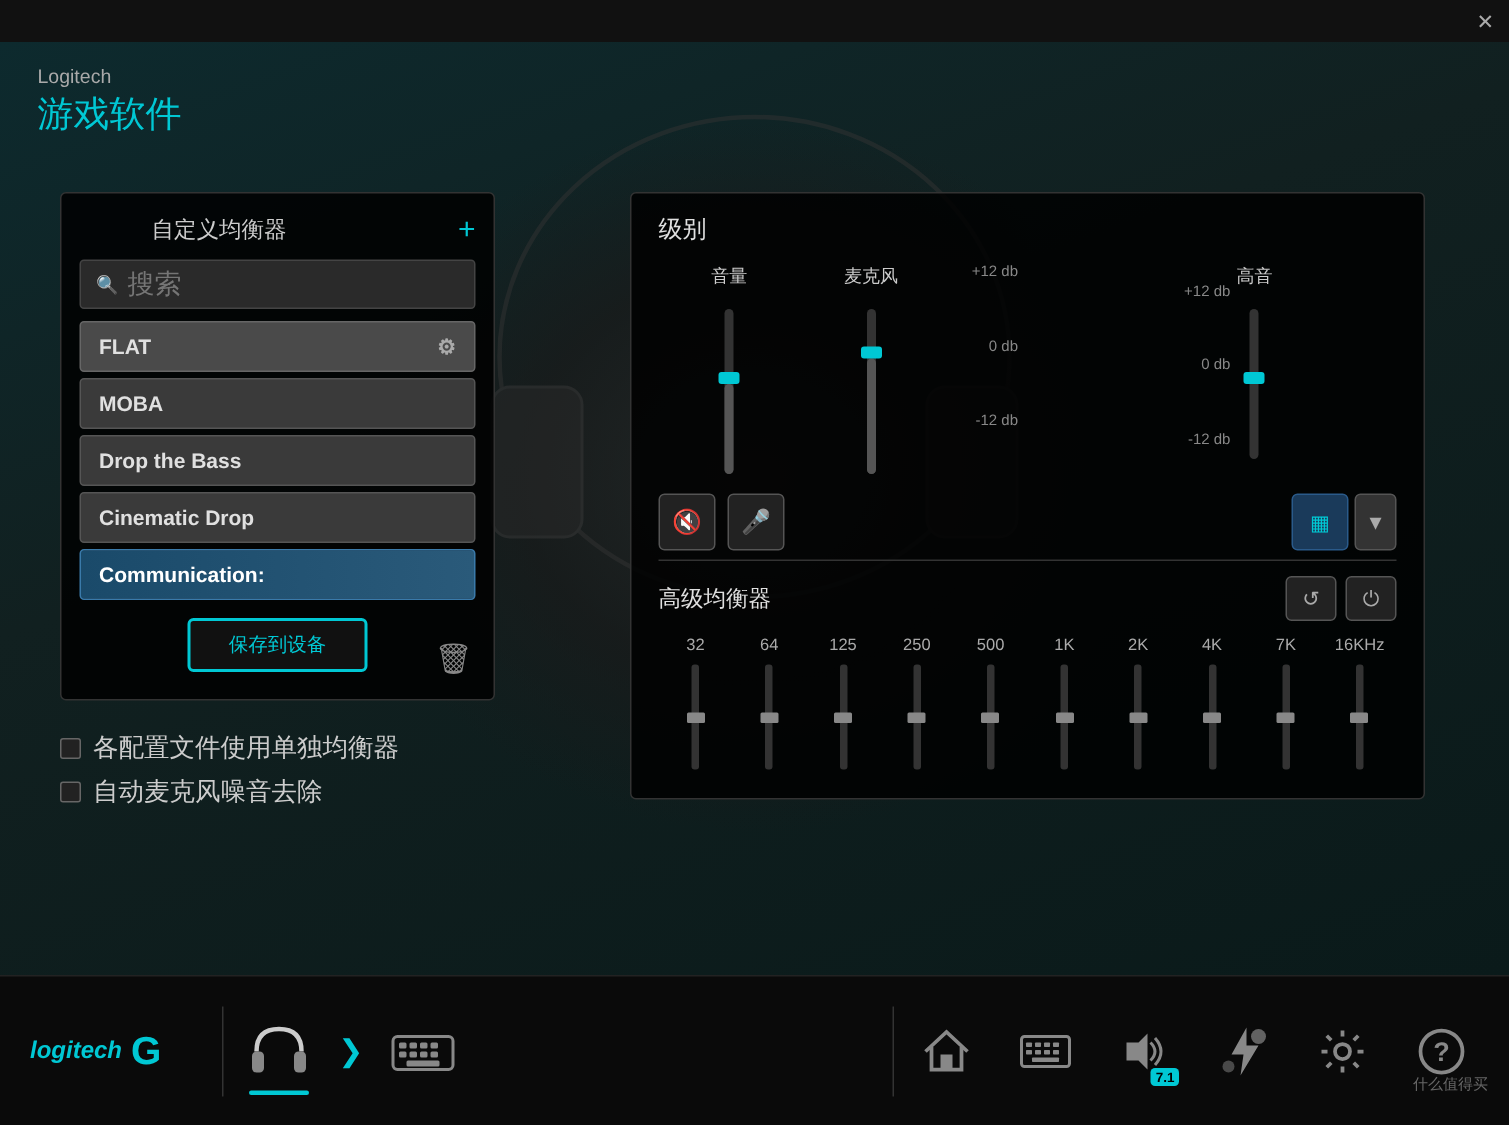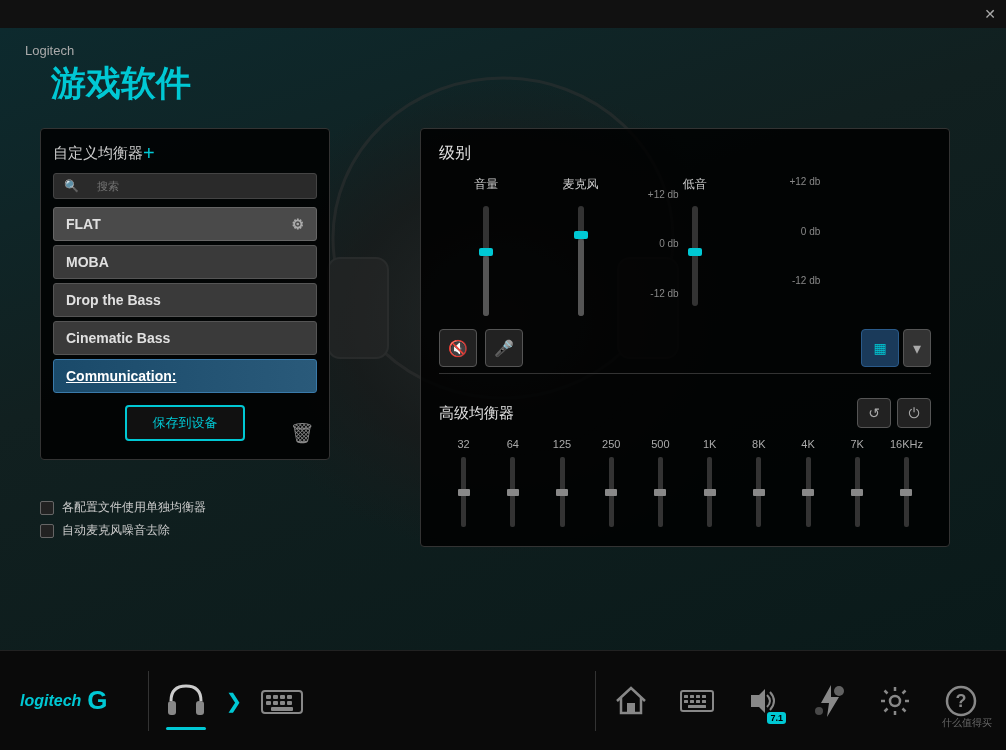--- a/index.html
+++ b/index.html
@@ -72,42 +72,43 @@
       left: 25px;
       z-index: 5;
     }
     #header-brand {
       color: #aaa;
       font-size: 13px;
       font-weight: normal;
     }
     #header-title {
       color: #00c8d4;
-      font-size: 35px;
-      font-weight: bold;
+      font-size: 24px;
+      font-weight: normal;
       margin-top: 2px;
-      margin-left: 26px;
     }
 
     
     #left-panel {
       position: absolute;
       top: 100px;
       left: 40px;
       width: 290px;
       background: rgba(0,0,0,0.85);
       border: 1px solid #333;
       border-radius: 4px;
       padding: 14px 12px;
       z-index: 10;
     }
     #left-panel-header {
       display: flex;
       align-items: center;
+      justify-content: space-between;
       margin-bottom: 10px;
+      margin-left: 48px;
     }
     #left-panel-title {
       color: #ccc;
       font-size: 15px;
     }
     #add-btn {
       color: #00c8d4;
       font-size: 20px;
       cursor: pointer;
       background: none;
@@ -128,24 +129,23 @@
       gap: 6px;
     }
     #search-icon-inner {
       color: #666;
       font-size: 12px;
     }
     #search-input {
       background: none;
       border: none;
       color: #f9a8d4;
-      font-size: 11px;
+      font-size: 18px;
       outline: none;
       width: 100%;
-      margin-left: 12px;
     }
 
     .eq-item {
       width: 100%;
       background: #3a3a3a;
       border: 1px solid #555;
       border-radius: 3px;
       padding: 8px 12px;
       color: #e0e0e0;
       font-size: 14px;
@@ -157,21 +157,20 @@
       justify-content: space-between;
     }
     .eq-item.active {
       background: #4a4a4a;
       border-color: #666;
     }
     .eq-item.highlighted {
       background: linear-gradient(to right, #1a4a6a, #2a5a7a);
       border-color: #3a7aaa;
       color: #fff;
-      text-decoration: underline;
     }
     .eq-gear-icon {
       color: #aaa;
       font-size: 14px;
     }
 
     #save-btn {
       width: 120px;
       background: #111;
       border: 2px solid #00c8d4;
@@ -300,21 +299,21 @@
       align-items: center;
       justify-content: center;
       cursor: pointer;
       color: #aaa;
     }
 
     
     #advanced-eq-section {
       margin-top: 6px;
       border-top: 1px solid #333;
-      padding-top: 24px;
+      padding-top: 10px;
     }
     #advanced-eq-header {
       display: flex;
       align-items: center;
       justify-content: space-between;
       margin-bottom: 10px;
     }
     #advanced-eq-title {
       color: #e0e0e0;
       font-size: 15px;
@@ -409,21 +408,21 @@
     .checkbox-box {
       width: 14px;
       height: 14px;
       border: 1px solid #666;
       background: #222;
       border-radius: 2px;
       flex-shrink: 0;
     }
     .checkbox-label {
       color: #ccc;
-      font-size: 12px;
+      font-size: 17px;
     }
 
     
     #bottom-logo {
       color: #00c8d4;
       font-size: 22px;
       font-weight: bold;
       display: flex;
       align-items: center;
       gap: 6px;
@@ -551,21 +550,21 @@
           <span>FLAT</span>
           <span class="eq-gear-icon">⚙</span>
         </div>
         <div class="eq-item">
           <span>MOBA</span>
         </div>
         <div class="eq-item">
           <span>Drop the Bass</span>
         </div>
         <div class="eq-item">
-          <span>Cinematic Bass</span>
+          <span>Cinematic Drop</span>
         </div>
         <div class="eq-item highlighted">
           <span>Communication:</span>
         </div>
       </div>
 
     <button id="save-btn">保存到设备</button>
 
     <div id="delete-icon-wrap">
       <span>🗑</span>
@@ -599,35 +598,35 @@
 
 
       <div style="width:20px;"></div>
 
       <div class="level-col" style="flex-direction:row; align-items:center; flex:1.5;">
         <div style="display:flex;flex-direction:column;align-items:flex-end;height:110px;justify-content:space-between;margin-right:4px;">
           <span style="color:#888;font-size:10px;">+12 db</span>
           <span style="color:#888;font-size:10px;">0 db</span>
           <span style="color:#888;font-size:10px;">-12 db</span>
         </div>
-        <div style="display:flex;flex-direction:column;align-items:center;">
-          <div class="level-label">低音</div>
-          <div class="level-slider-container" style="height:110px;">
-            <div class="vertical-slider-track" style="height:100px;">
-              <div class="slider-thumb" style="bottom:50%;"></div>
-            </div>
-          </div>
-        </div>
       </div>
 
       <div class="level-col" style="flex-direction:row; align-items:center; flex:1.5;">
         <div style="display:flex;flex-direction:column;align-items:flex-end;height:110px;justify-content:space-between;margin-right:4px;">
           <span style="color:#888;font-size:10px;">+12 db</span>
           <span style="color:#888;font-size:10px;">0 db</span>
           <span style="color:#888;font-size:10px;">-12 db</span>
+        </div>
+        <div style="display:flex;flex-direction:column;align-items:center;">
+          <div class="level-label">高音</div>
+          <div class="level-slider-container" style="height:110px;">
+            <div class="vertical-slider-track" style="height:100px;">
+              <div class="slider-thumb" style="bottom:50%;"></div>
+            </div>
+          </div>
         </div>
       </div>
     </div>
 
     <div class="levels-controls-row">
       <div class="level-btn">
         <span>🔇</span>
       </div>
       <div class="level-btn" style="margin-left:8px;">
         <span>🎤</span>
@@ -654,21 +653,21 @@
         </div>
       </div>
 
       <div id="eq-freq-labels">
         <span class="freq-label">32</span>
         <span class="freq-label">64</span>
         <span class="freq-label">125</span>
         <span class="freq-label">250</span>
         <span class="freq-label">500</span>
         <span class="freq-label">1K</span>
-        <span class="freq-label">8K</span>
+        <span class="freq-label">2K</span>
         <span class="freq-label">4K</span>
         <span class="freq-label">7K</span>
         <span class="freq-label">16KHz</span>
       </div>
 
       <div id="eq-sliders-row">
         <div class="eq-slider-col">
           <div class="eq-v-track">
             <div class="eq-v-thumb" style="top:32px;"></div>
           </div>

